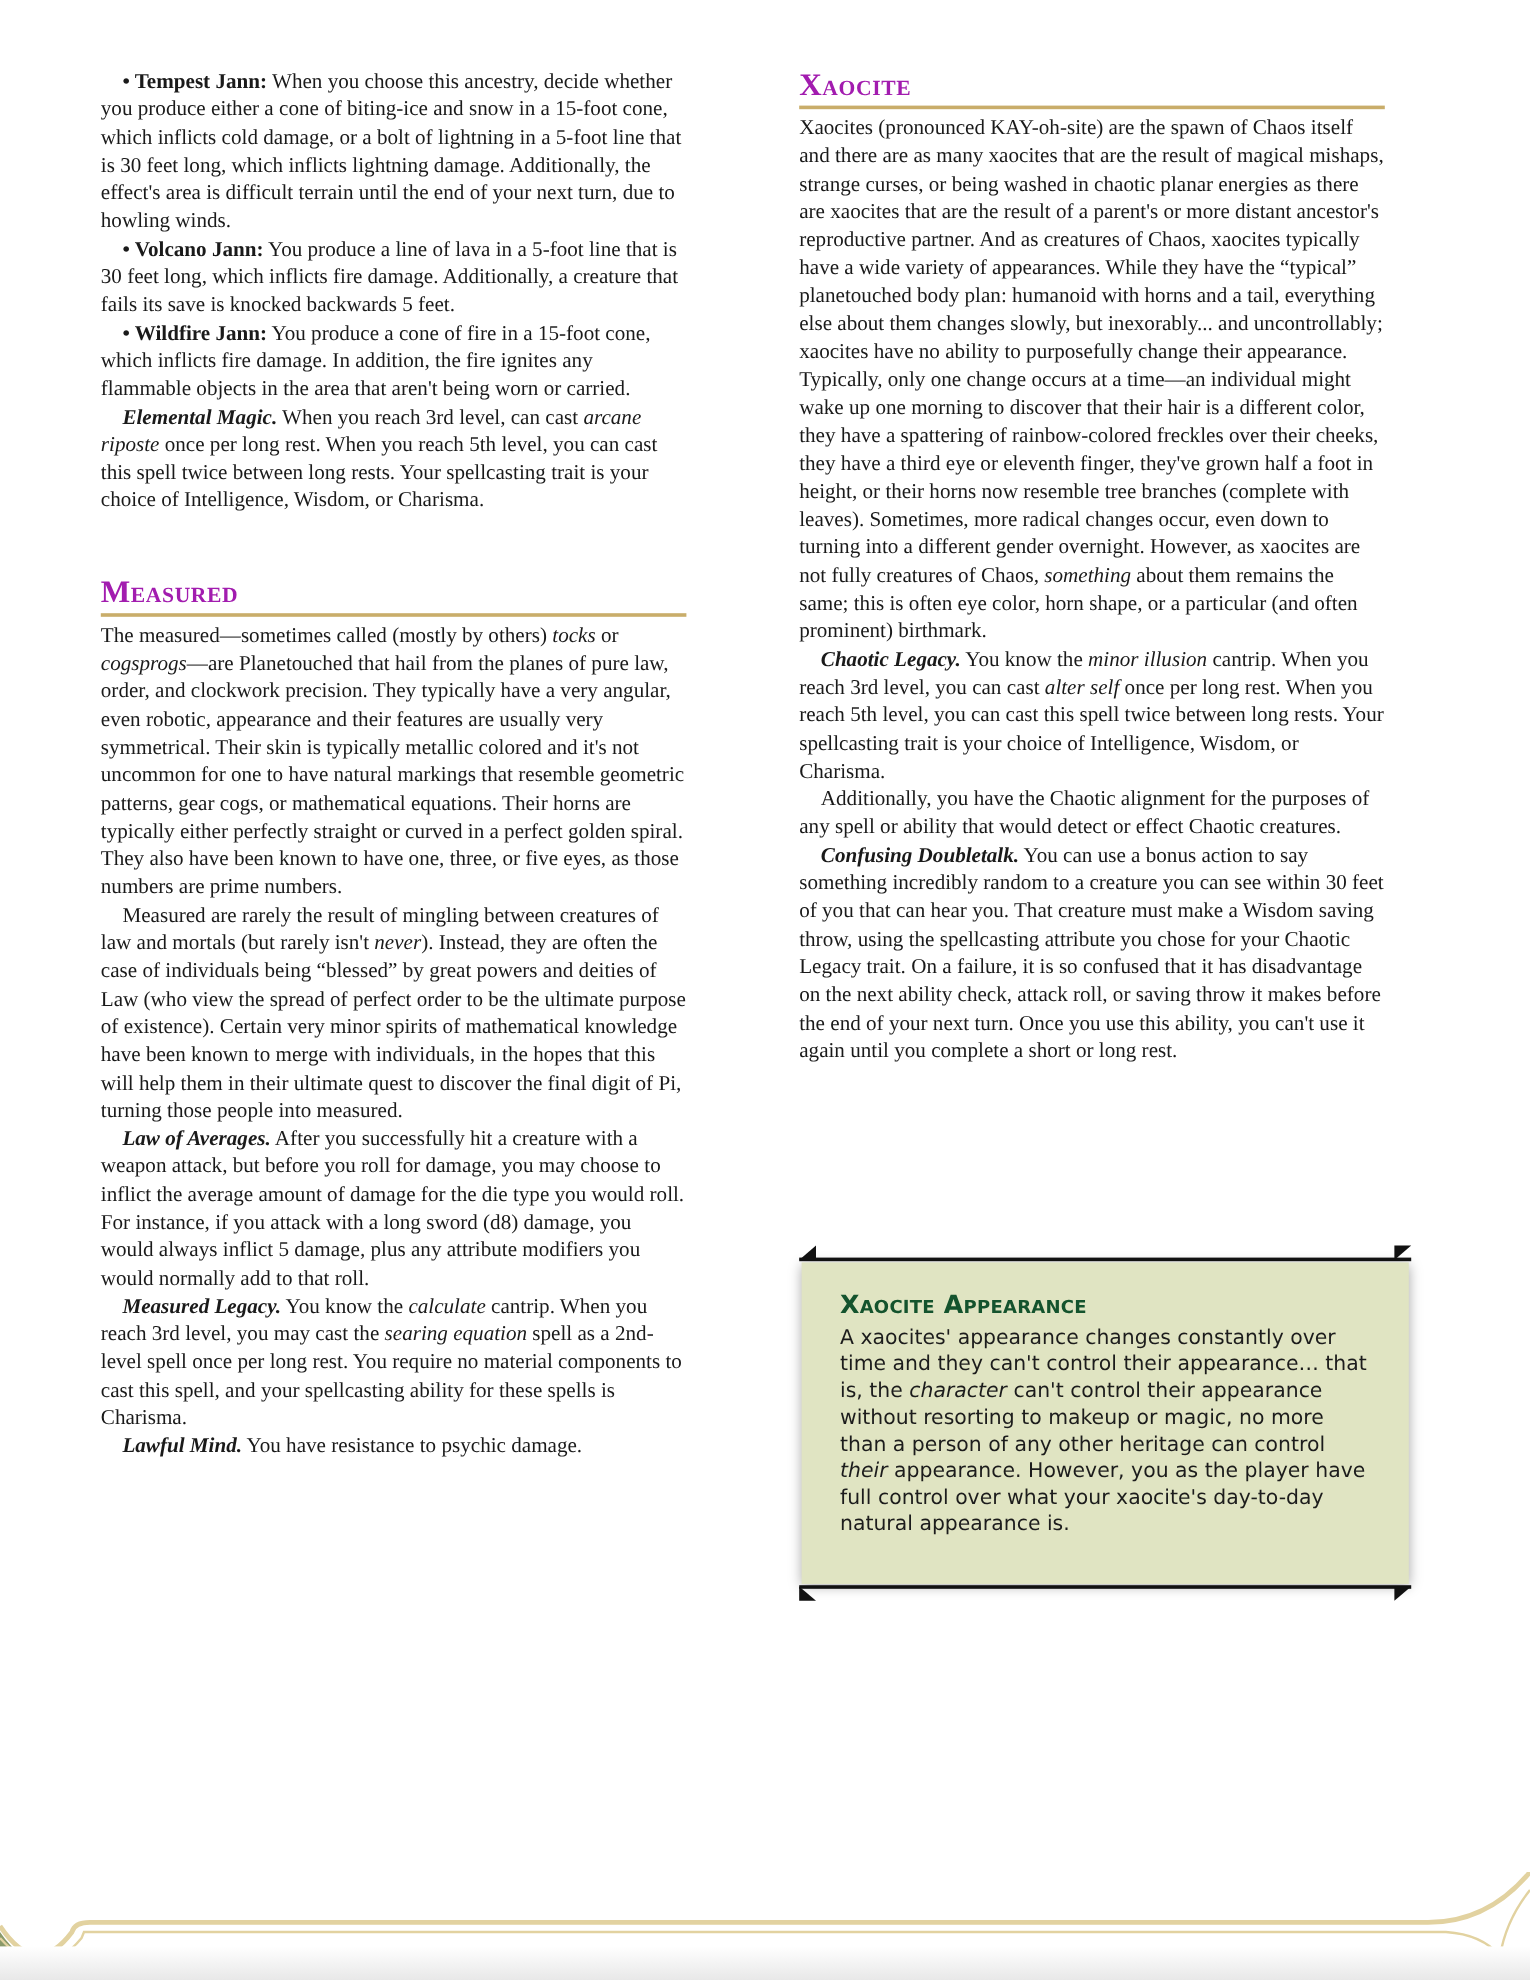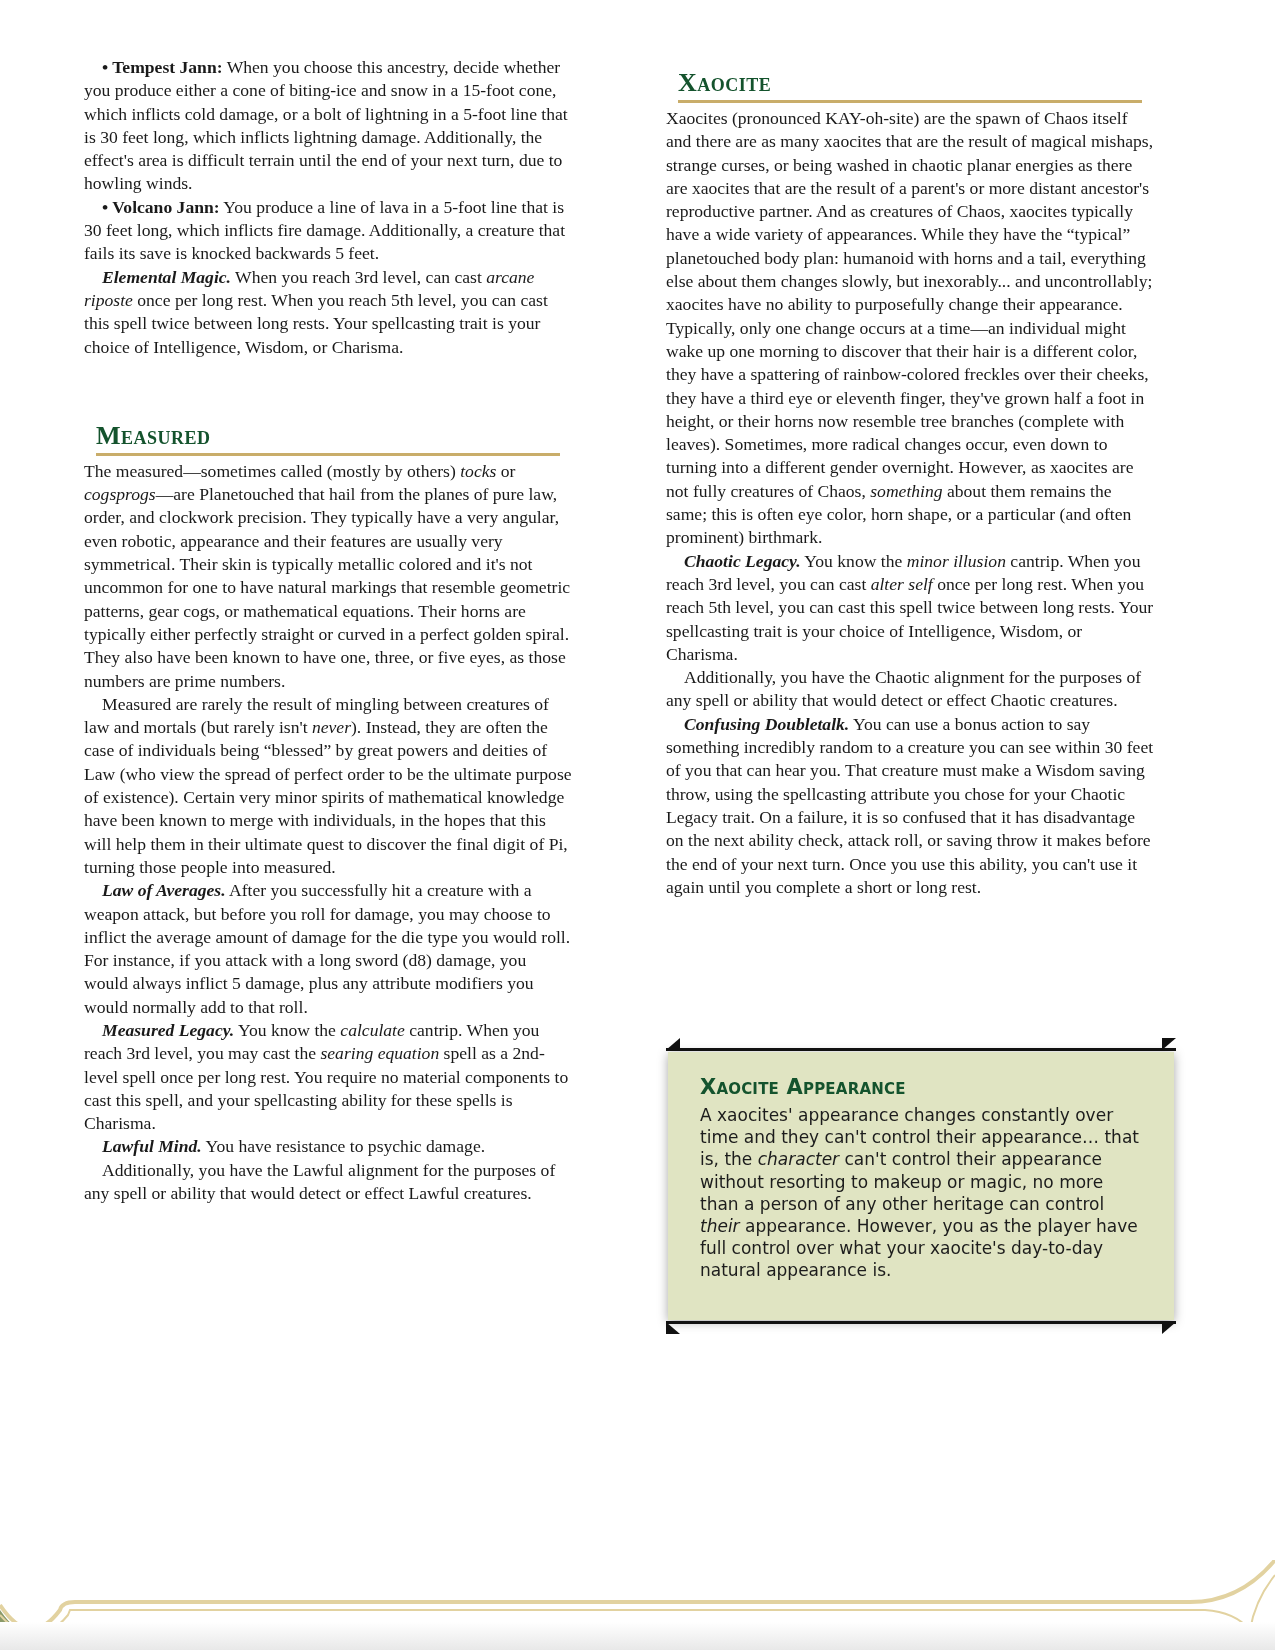--- a/index.html
+++ b/index.html
@@ -7,22 +7,22 @@
          font-family:"Liberation Serif", "DejaVu Serif", serif; color:#1a1a1a; }
   .col { position:absolute; top:56px; width:488px; font-size:17.6px; line-height:23.3px; }
   .col-left { left:84px; }
   .col-right { left:666px; }
   p { margin:0; }
   .indent { text-indent:18px; }
   .bullet { text-indent:18px; }
   .b { font-weight:bold; }
   .bi { font-weight:bold; font-style:italic; }
   .i { font-style:italic; }
-  h2 { margin:12px; font-family:"Liberation Serif", serif; font-variant:small-caps; font-weight:bold;
-       color:#14532d; font-size:26px; letter-spacing:0.5px; line-height:30px;
+  h2 { margin:0; font-family:"Liberation Serif", serif; font-variant:small-caps; font-weight:bold;
+       color:#a21caf; font-size:26px; letter-spacing:0.5px; line-height:30px;
        border-bottom:3px solid #c9ad6a; padding-bottom:2px; margin-bottom:4px; }
   .spacer-l { height:50px; }
   .note { position:absolute; left:668px; top:1052px; width:506px; height:268px; background:#e0e4c2;
           box-shadow:0 2px 10px rgba(0,0,0,0.35); }
   .note-bar { position:absolute; left:-2px; right:-2px; height:3px; background:#111; }
   .note-bar.top { top:-4px; }
   .note-bar.bot { bottom:-4px; }
   .tri { position:absolute; width:0; height:0; border-style:solid; }
   .tri.tl { left:-2px; top:-14px; border-width:0 0 12px 14px; border-color:transparent transparent #111 transparent; }
   .tri.tr { right:-2px; top:-14px; border-width:12px 0 0 14px; border-color:transparent transparent transparent #111; transform:scaleY(-1); }
@@ -32,31 +32,31 @@
   .note h3 { margin:0 0 4px 0; font-family:"DejaVu Sans", sans-serif; font-variant:small-caps; font-weight:bold; font-size:21px; line-height:26px; color:#14532d; letter-spacing:0.2px; }
   .footer { position:absolute; left:0; top:1560px; width:1275px; height:90px; }
   .bottom-fade { position:absolute; left:0; bottom:0; width:1275px; height:28px; background:linear-gradient(#fff, #e8e8e8); }
 </style>
 </head>
 <body>
 
 <div class="col col-left">
   <p class="bullet"><span class="b">• Tempest Jann:</span><span> When you choose this ancestry, decide whether you produce either a cone of biting-ice and snow in a 15-foot cone, which inflicts cold damage, or a bolt of lightning in a 5-foot line that is 30 feet long, which inflicts lightning damage. Additionally, the effect's area is difficult terrain until the end of your next turn, due to howling winds.</span></p>
   <p class="bullet"><span class="b">• Volcano Jann:</span><span> You produce a line of lava in a 5-foot line that is 30 feet long, which inflicts fire damage. Additionally, a creature that fails its save is knocked backwards 5 feet.</span></p>
+  <p class="bullet"><span class="b">• Wildfire Jann:</span><span> You produce a cone of fire in a 15-foot cone, which inflicts fire damage. In addition, the fire ignites any flammable objects in the area that aren't being worn or carried.</span></p>
   <p class="indent"><span class="bi">Elemental Magic.</span><span> When you reach 3rd level, can cast </span><span class="i">arcane riposte</span><span> once per long rest. When you reach 5th level, you can cast this spell twice between long rests. Your spellcasting trait is your choice of Intelligence, Wisdom, or Charisma.</span></p>
 
   <div class="spacer-l"></div>
 
   <h2>Measured</h2>
   <p><span>The measured—sometimes called (mostly by others) </span><span class="i">tocks</span><span> or </span><span class="i">cogsprogs</span><span>—are Planetouched that hail from the planes of pure law, order, and clockwork precision. They typically have a very angular, even robotic, appearance and their features are usually very symmetrical. Their skin is typically metallic colored and it's not uncommon for one to have natural markings that resemble geometric patterns, gear cogs, or mathematical equations. Their horns are typically either perfectly straight or curved in a perfect golden spiral. They also have been known to have one, three, or five eyes, as those numbers are prime numbers.</span></p>
   <p class="indent"><span>Measured are rarely the result of mingling between creatures of law and mortals (but rarely isn't </span><span class="i">never</span><span>). Instead, they are often the case of individuals being “blessed” by great powers and deities of Law (who view the spread of perfect order to be the ultimate purpose of existence). Certain very minor spirits of mathematical knowledge have been known to merge with individuals, in the hopes that this will help them in their ultimate quest to discover the final digit of Pi, turning those people into measured.</span></p>
   <p class="indent"><span class="bi">Law of Averages.</span><span> After you successfully hit a creature with a weapon attack, but before you roll for damage, you may choose to inflict the average amount of damage for the die type you would roll. For instance, if you attack with a long sword (d8) damage, you would always inflict 5 damage, plus any attribute modifiers you would normally add to that roll.</span></p>
   <p class="indent"><span class="bi">Measured Legacy.</span><span> You know the </span><span class="i">calculate</span><span> cantrip. When you reach 3rd level, you may cast the </span><span class="i">searing equation</span><span> spell as a 2nd-level spell once per long rest. You require no material components to cast this spell, and your spellcasting ability for these spells is Charisma.</span></p>
   <p class="indent"><span class="bi">Lawful Mind.</span><span> You have resistance to psychic damage.</span></p>
-  <p class="indent">Additionally, you have the Lawful alignment for the purposes of any spell or ability that would detect or effect Lawful creatures.</p>
 </div>
 
 <div class="col col-right">
   <h2>Xaocite</h2>
   <p><span>Xaocites (pronounced KAY-oh-site) are the spawn of Chaos itself and there are as many xaocites that are the result of magical mishaps, strange curses, or being washed in chaotic planar energies as there are xaocites that are the result of a parent's or more distant ancestor's reproductive partner. And as creatures of Chaos, xaocites typically have a wide variety of appearances. While they have the “typical” planetouched body plan: humanoid with horns and a tail, everything else about them changes slowly, but inexorably... and uncontrollably; xaocites have no ability to purposefully change their appearance. Typically, only one change occurs at a time—an individual might wake up one morning to discover that their hair is a different color, they have a spattering of rainbow-colored freckles over their cheeks, they have a third eye or eleventh finger, they've grown half a foot in height, or their horns now resemble tree branches (complete with leaves). Sometimes, more radical changes occur, even down to turning into a different gender overnight. However, as xaocites are not fully creatures of Chaos, </span><span class="i">something</span><span> about them remains the same; this is often eye color, horn shape, or a particular (and often prominent) birthmark.</span></p>
   <p class="indent"><span class="bi">Chaotic Legacy.</span><span> You know the </span><span class="i">minor illusion</span><span> cantrip. When you reach 3rd level, you can cast </span><span class="i">alter self</span><span> once per long rest. When you reach 5th level, you can cast this spell twice between long rests. Your spellcasting trait is your choice of Intelligence, Wisdom, or Charisma.</span></p>
   <p class="indent">Additionally, you have the Chaotic alignment for the purposes of any spell or ability that would detect or effect Chaotic creatures.</p>
   <p class="indent"><span class="bi">Confusing Doubletalk.</span><span> You can use a bonus action to say something incredibly random to a creature you can see within 30 feet of you that can hear you. That creature must make a Wisdom saving throw, using the spellcasting attribute you chose for your Chaotic Legacy trait. On a failure, it is so confused that it has disadvantage on the next ability check, attack roll, or saving throw it makes before the end of your next turn. Once you use this ability, you can't use it again until you complete a short or long rest.</span></p>
 </div>
 

